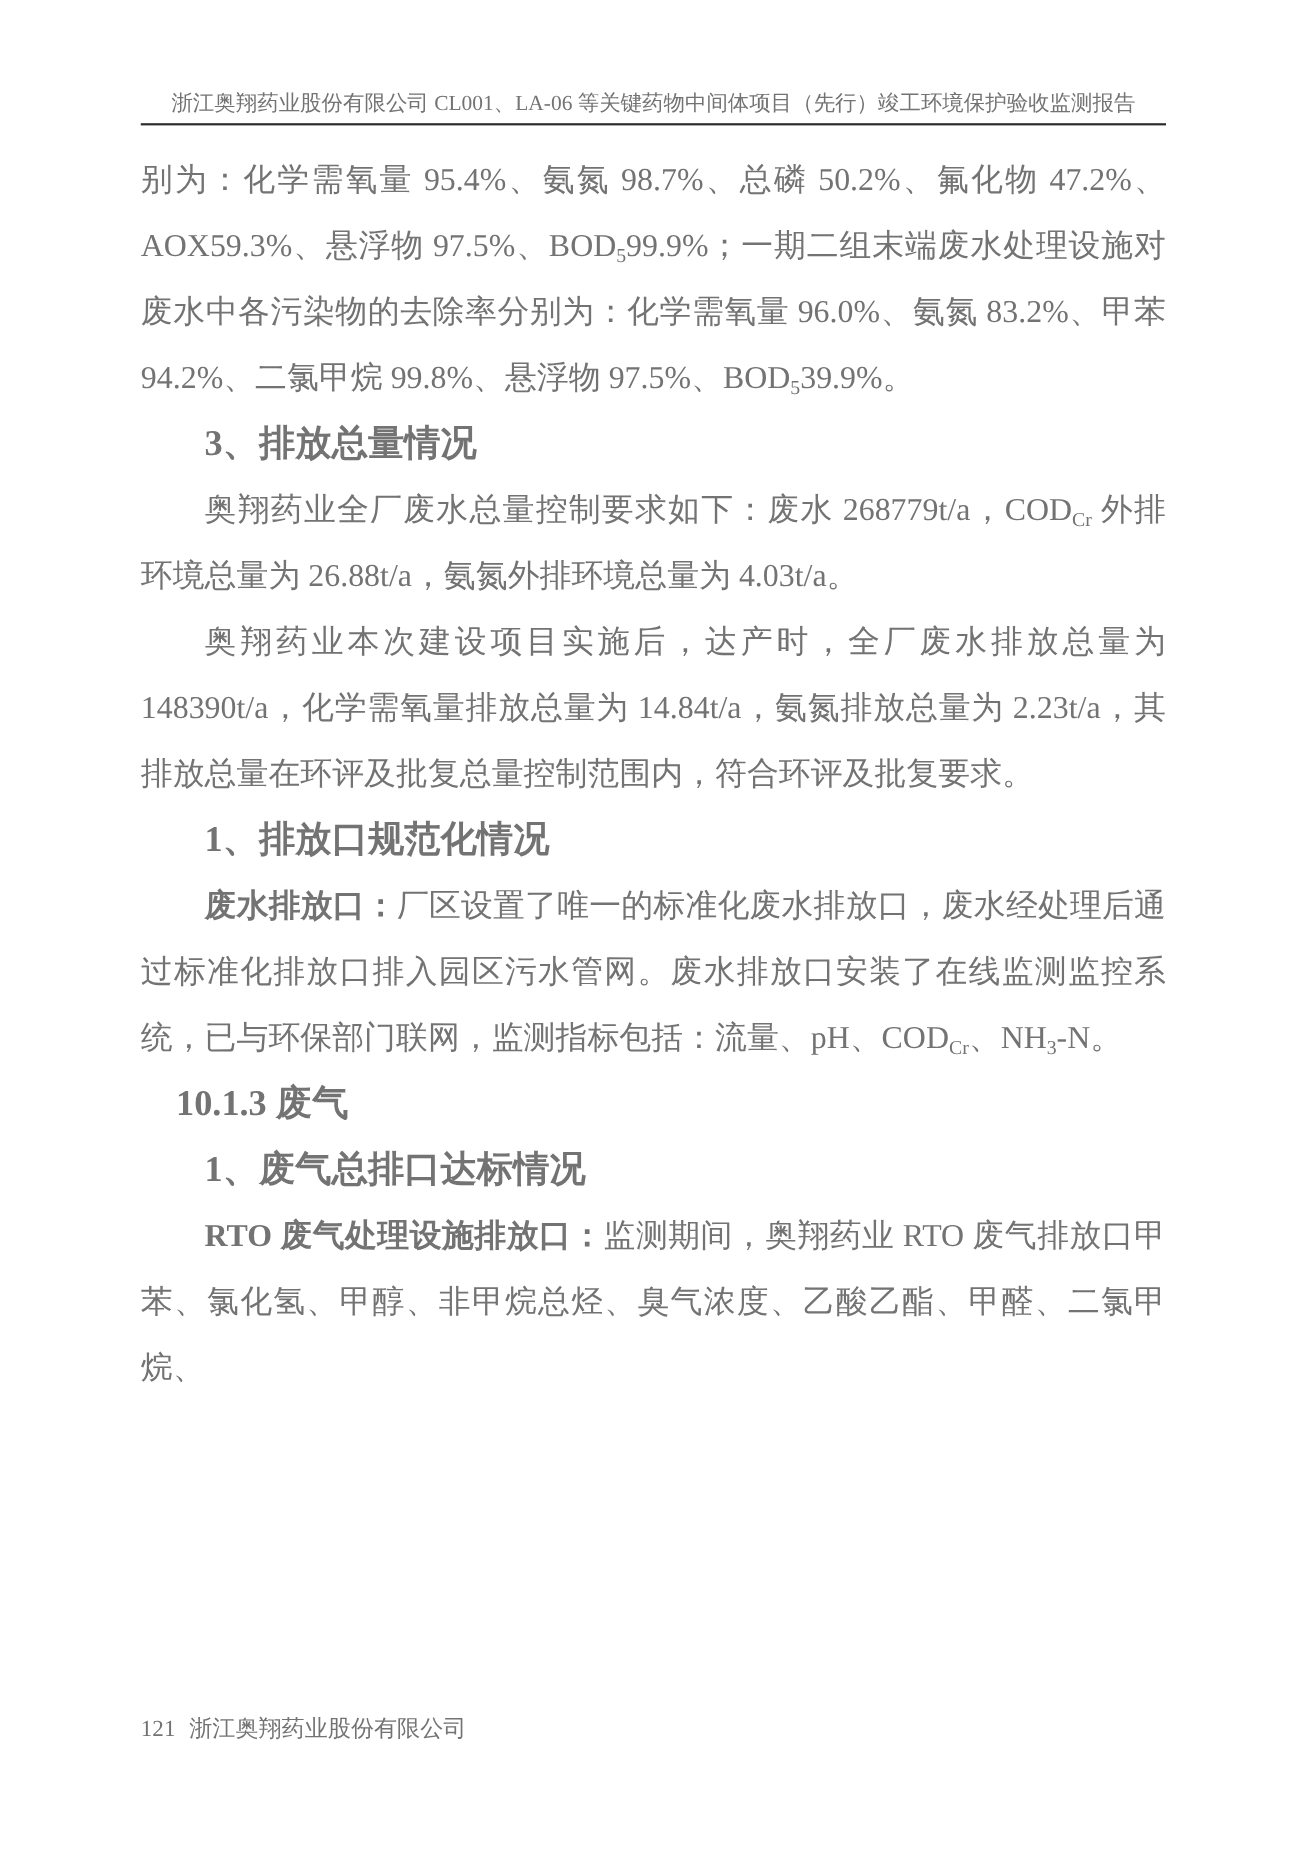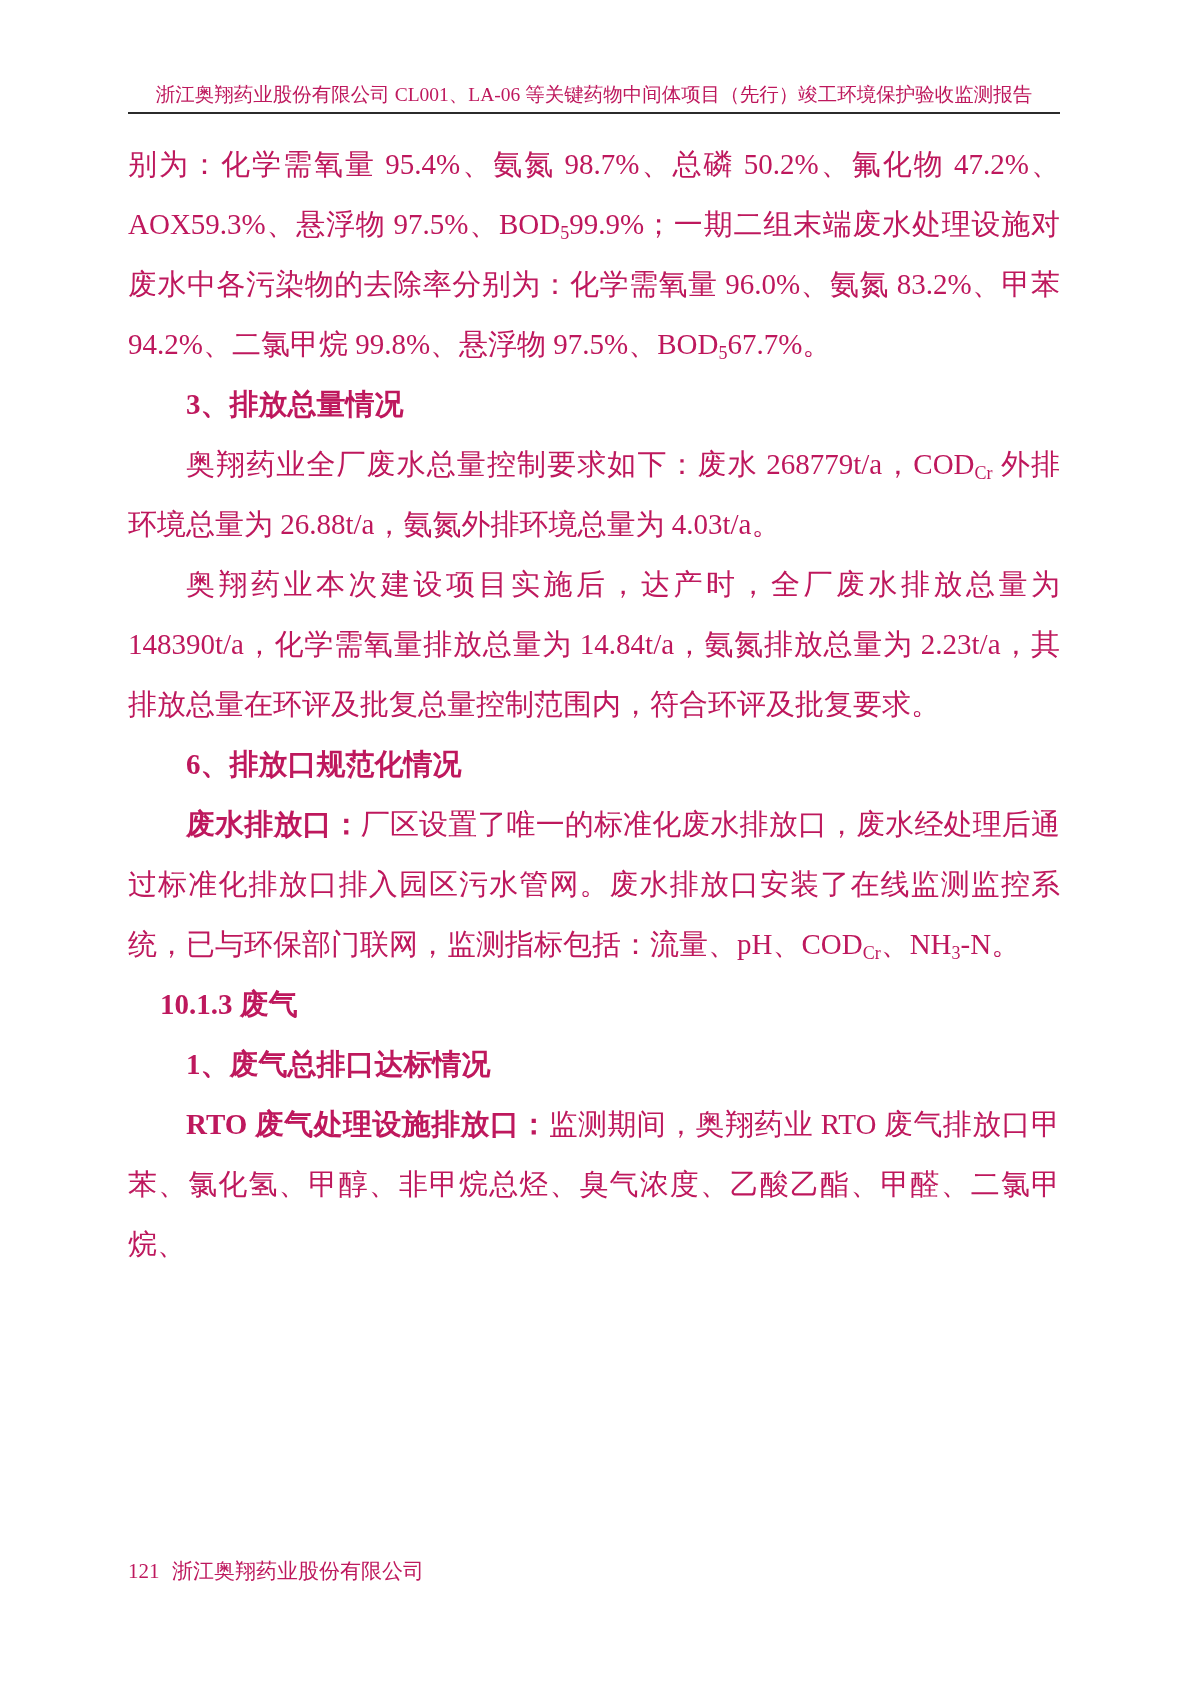--- a/index.html
+++ b/index.html
@@ -3,21 +3,21 @@
 <meta charset="utf-8">
 <style>
   * { margin: 0; padding: 0; box-sizing: border-box; }
   html, body { background: #ffffff; }
   .page {
     position: relative;
     width: 1190px;
     height: 1683px;
     margin: 0 auto;
     background: #ffffff;
-    color: #be185d;
+    color: #737373;
     font-family: "Liberation Serif", "DejaVu Serif", serif;
     overflow: hidden;
   }
   .header {
     position: absolute;
     top: 0;
     left: 128px;
     width: 932px;
   }
   .header-title {
@@ -36,21 +36,21 @@
     position: absolute;
     top: 134px;
     left: 128px;
     width: 932px;
     font-size: 29px;
     line-height: 60px;
     text-align: justify;
   }
   .para { text-indent: 58px; }
   .para.flush { text-indent: 0; }
-  .heading { font-weight: bold; text-indent: 58px; font-size: 29px; }
+  .heading { font-weight: bold; text-indent: 58px; font-size: 33px; }
   .heading.flush-left { text-indent: 0; margin-left: 32px; }
   .bold-lead { font-weight: bold; }
   sub.sb {
     font-size: 18px;
     line-height: 0;
     vertical-align: -5px;
   }
   .footer {
     position: absolute;
     top: 1556px;
@@ -67,29 +67,29 @@
 
 <div class="page">
 
   <div class="header">
     <div class="header-title">浙江奥翔药业股份有限公司 CL001、LA-06 等关键药物中间体项目（先行）竣工环境保护验收监测报告</div>
     <div class="header-rule"></div>
   </div>
 
   <div class="doc-body">
 
-    <p class="para flush"><span>别为：化学需氧量 95.4%、氨氮 98.7%、总磷 50.2%、氟化物 47.2%、AOX59.3%、悬浮物 97.5%、BOD</span><sub class="sb">5</sub><span>99.9%；一期二组末端废水处理设施对废水中各污染物的去除率分别为：化学需氧量 96.0%、氨氮 83.2%、甲苯 94.2%、二氯甲烷 99.8%、悬浮物 97.5%、BOD</span><sub class="sb">5</sub><span>67.7%。</span></p>
+    <p class="para flush"><span>别为：化学需氧量 95.4%、氨氮 98.7%、总磷 50.2%、氟化物 47.2%、AOX59.3%、悬浮物 97.5%、BOD</span><sub class="sb">5</sub><span>99.9%；一期二组末端废水处理设施对废水中各污染物的去除率分别为：化学需氧量 96.0%、氨氮 83.2%、甲苯 94.2%、二氯甲烷 99.8%、悬浮物 97.5%、BOD</span><sub class="sb">5</sub><span>39.9%。</span></p>
 
     <p class="heading">3、排放总量情况</p>
 
     <p class="para"><span>奥翔药业全厂废水总量控制要求如下：废水 268779t/a，COD</span><sub class="sb">Cr</sub><span> 外排环境总量为 26.88t/a，氨氮外排环境总量为 4.03t/a。</span></p>
 
     <p class="para"><span>奥翔药业本次建设项目实施后，达产时，全厂废水排放总量为 148390t/a，化学需氧量排放总量为 14.84t/a，氨氮排放总量为 2.23t/a，其排放总量在环评及批复总量控制范围内，符合环评及批复要求。</span></p>
 
-    <p class="heading">6、排放口规范化情况</p>
+    <p class="heading">1、排放口规范化情况</p>
 
     <p class="para"><span class="bold-lead">废水排放口：</span><span>厂区设置了唯一的标准化废水排放口，废水经处理后通过标准化排放口排入园区污水管网。废水排放口安装了在线监测监控系统，已与环保部门联网，监测指标包括：流量、pH、COD</span><sub class="sb">Cr</sub><span>、NH</span><sub class="sb">3</sub><span>-N。</span></p>
 
 
     <p class="heading flush-left">10.1.3 废气</p>
 
     <p class="heading">1、废气总排口达标情况</p>
 
     <p class="para"><span class="bold-lead">RTO 废气处理设施排放口：</span><span>监测期间，奥翔药业 RTO 废气排放口甲苯、氯化氢、甲醇、非甲烷总烃、臭气浓度、乙酸乙酯、甲醛、二氯甲烷、</span></p>
 

